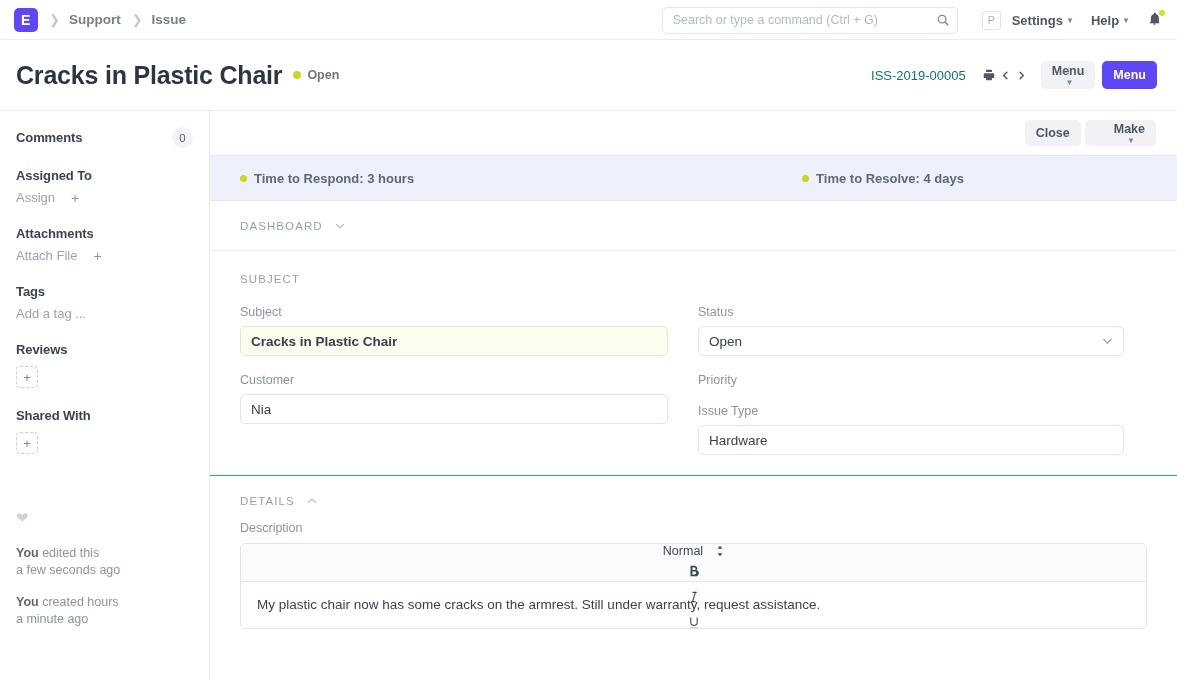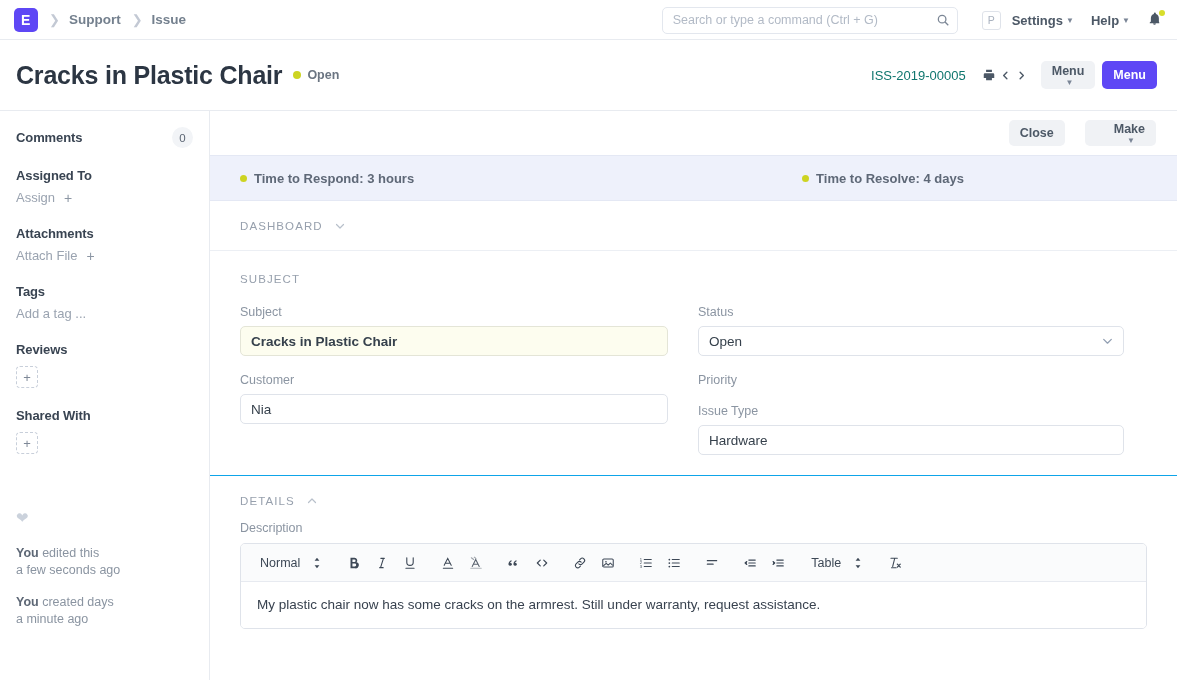--- a/index.html
+++ b/index.html
@@ -115,21 +115,21 @@
   .side-head {
     font-size: 13px; font-weight: bold; color: #394452; letter-spacing: -.1px;
   }
   .badge-count {
     min-width: 21px; height: 21px; border-radius: 50%;
     background: #f2f4f7; color: #5b6573; font-size: 11.5px;
     display: flex; align-items: center; justify-content: center; padding: 0 5px;
   }
   .side-action {
     font-size: 13px; color: #9aa3b0; margin-top: 7px; cursor: pointer;
-    display: inline-flex; align-items: center; gap: 9px; justify-content: space-between;
+    display: inline-flex; align-items: center; gap: 16px; justify-content: space-between;
   }
   .plus-sm { font-size: 14px; color: #8c96a4; line-height: 1; }
   .side-block { margin-top: 20px; }
   .plus-box {
     width: 22px; height: 22px; margin-top: 9px;
     border: 1px dashed #c8cfda; border-radius: 4px;
     display: flex; align-items: center; justify-content: center;
     color: #7e8897; font-size: 13px; cursor: pointer;
   }
   .heart { margin-top: 55px; color: #cbd2dc; font-size: 15px; cursor: pointer; }
@@ -138,21 +138,21 @@
   .activity .grp { margin-bottom: 14px; }
 
   .content { flex: 1; min-width: 0; background: #fff; position: relative; }
   .content-inner { width: 100%; }
 
   .action-bar {
     height: 44px; display: flex; align-items: center; justify-content: flex-end;
     padding-right: 21px; background: #fff;
   }
   .action-bar .btn { height: 26px; font-size: 12.5px; }
-  .action-bar .btn + .btn { margin-left: 20px; padding-left: 29px; }
+  .action-bar .btn + .btn { margin-left: 4px; padding-left: 29px; }
 
   .sla-bar {
     background: #eef1fb; border-top: 1px solid #e4e8f4; border-bottom: 1px solid #e4e8f4;
     height: 46px; display: flex; align-items: center;
     padding: 0 0 0 30px;
   }
   .sla-item { display: flex; align-items: center; font-size: 13px; font-weight: bold; color: #5e6877; }
   .sla-item .dot { width: 7px; height: 7px; margin-right: 7px; }
   .sla-item.second { margin-left: 388px; }
 
@@ -194,21 +194,21 @@
     position: absolute; right: 10px; top: 50%; transform: translateY(-50%);
     width: 13px; height: 13px; color: #93a0b3; pointer-events: none;
   }
 
   
   .editor-wrap { padding: 0 30px; }
   .editor-label { font-size: 12.5px; color: #8b95a2; margin-bottom: 8px; }
   .editor-box { border: 1px solid #dfe3ea; border-radius: 5px; overflow: hidden; }
   .editor-toolbar {
     height: 38px; background: #fafbfc; border-bottom: 1px solid #e7eaf0;
-    display: flex; align-items: center; padding: 0 10px; gap: 0;
+    display: flex; align-items: center; padding: 0 10px; gap: 0; flex-direction: column;
   }
   .tb-dd {
     display: flex; align-items: center; gap: 13px;
     font-size: 12.5px; color: #3d4856; padding: 0 9px; height: 26px;
     cursor: pointer; border-radius: 4px;
   }
   .tb-btn {
     width: 28px; height: 26px; display: flex; align-items: center; justify-content: center;
     color: #3d4856; cursor: pointer; border-radius: 4px; flex: none;
   }
@@ -326,21 +326,21 @@
     </div>
 
     <div class="heart">❤</div>
 
     <div class="activity">
       <div class="grp">
         <div><b>You</b><span> edited this</span></div>
         <div>a few seconds ago</div>
       </div>
       <div class="grp">
-        <div><b>You</b><span> created days</span></div>
+        <div><b>You</b><span> created hours</span></div>
         <div>a minute ago</div>
       </div>
     </div>
   </div>
 
   <div class="content">
     <div class="content-inner">
 
       <div class="action-bar">
         <button class="btn btn-default">Close</button>

